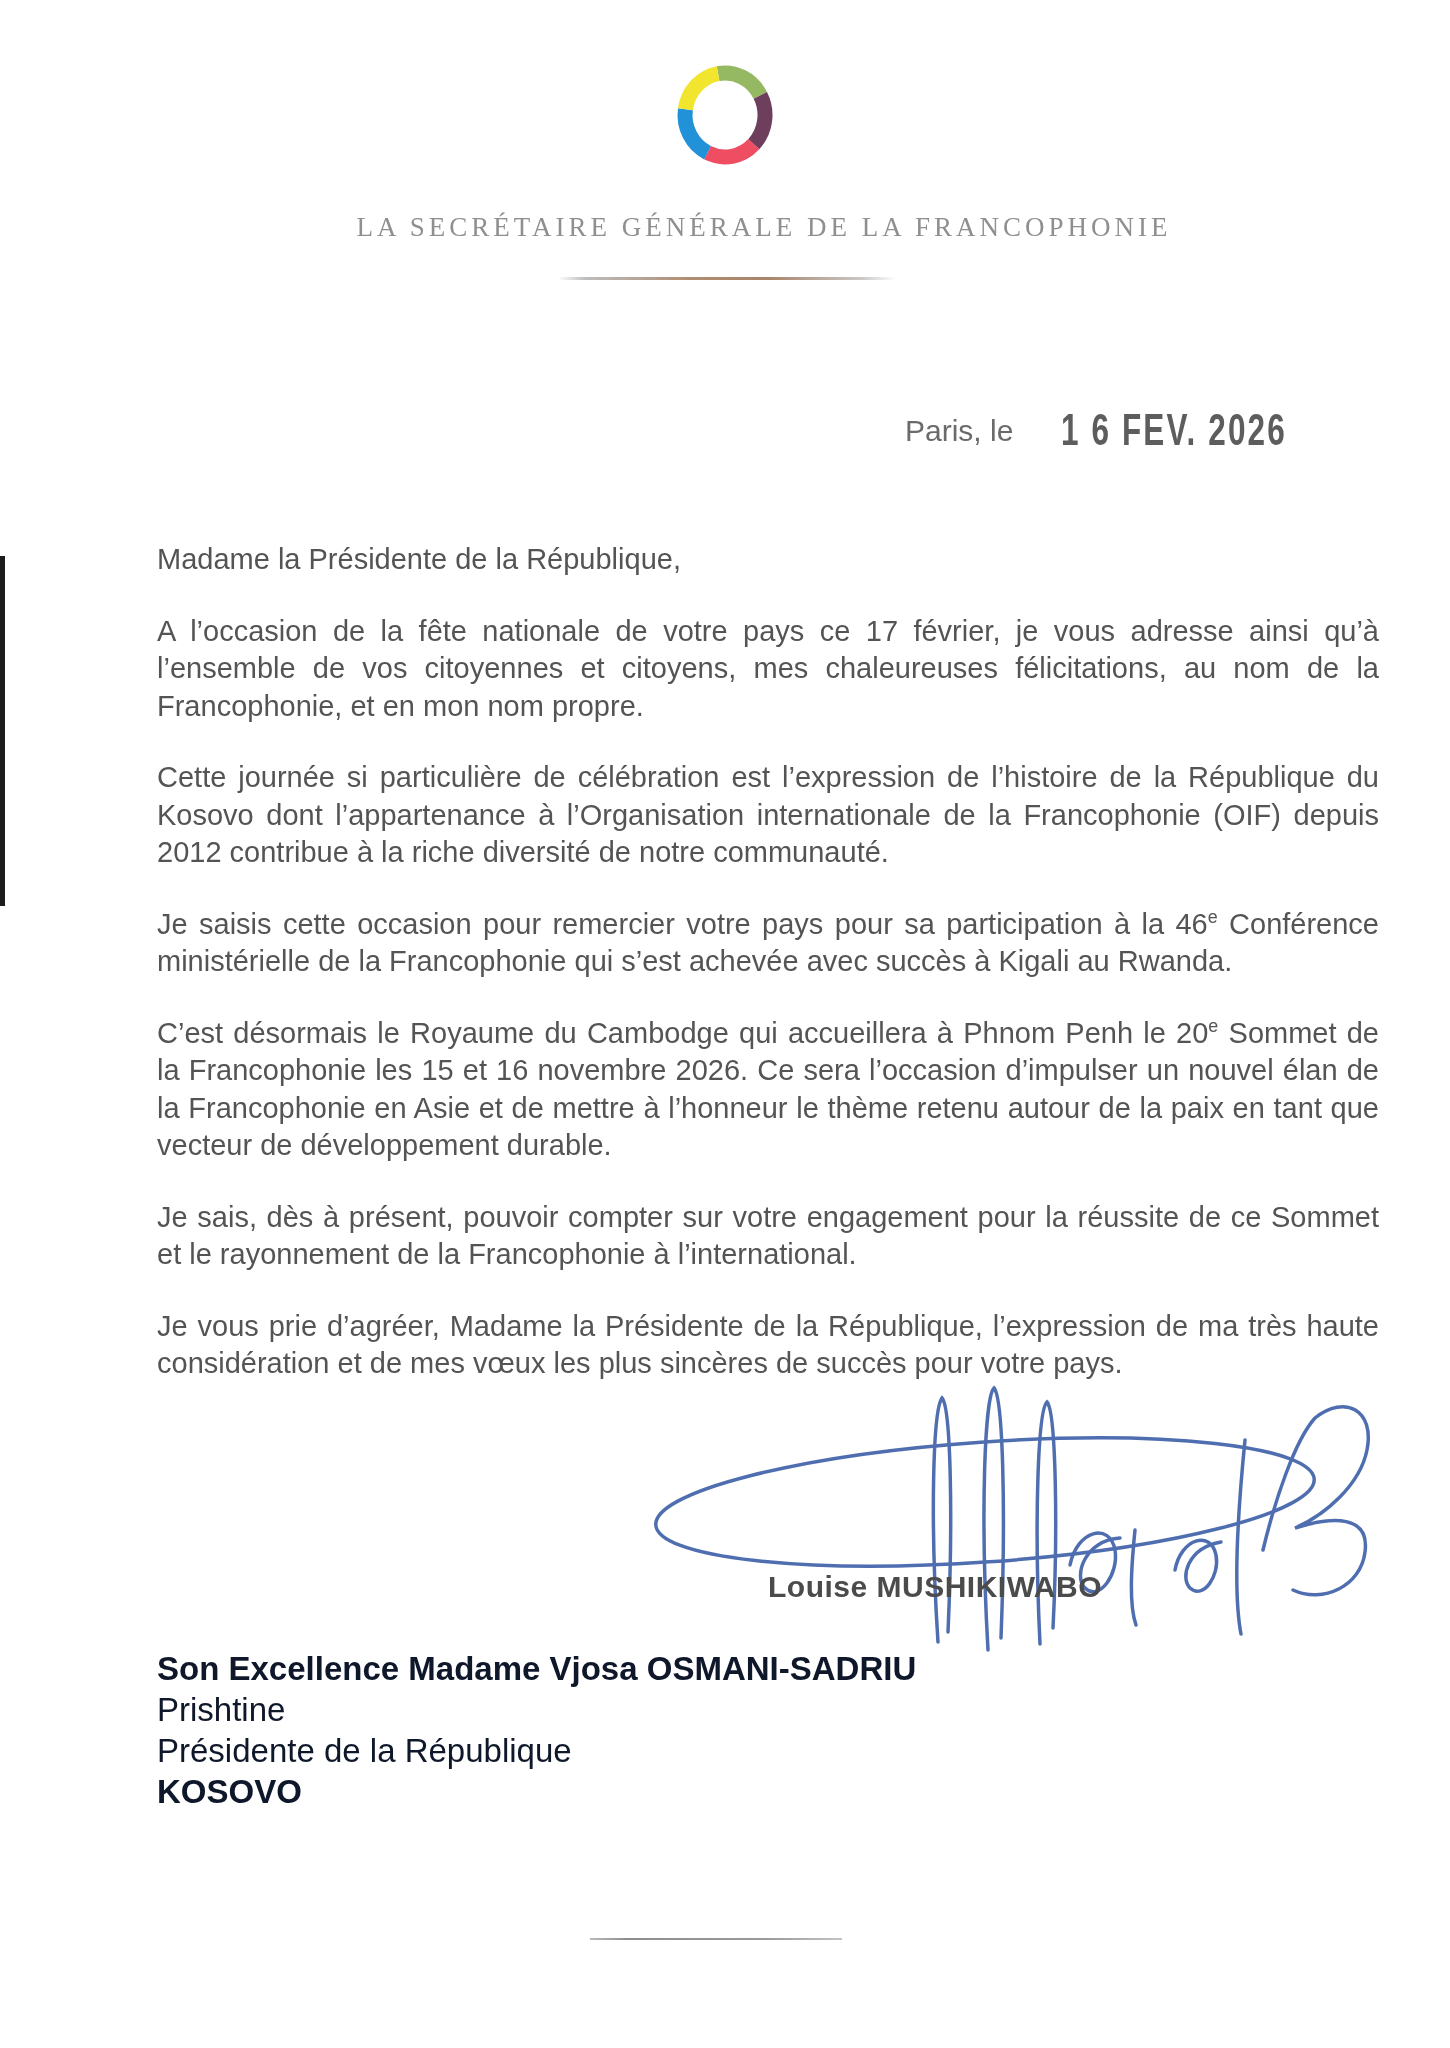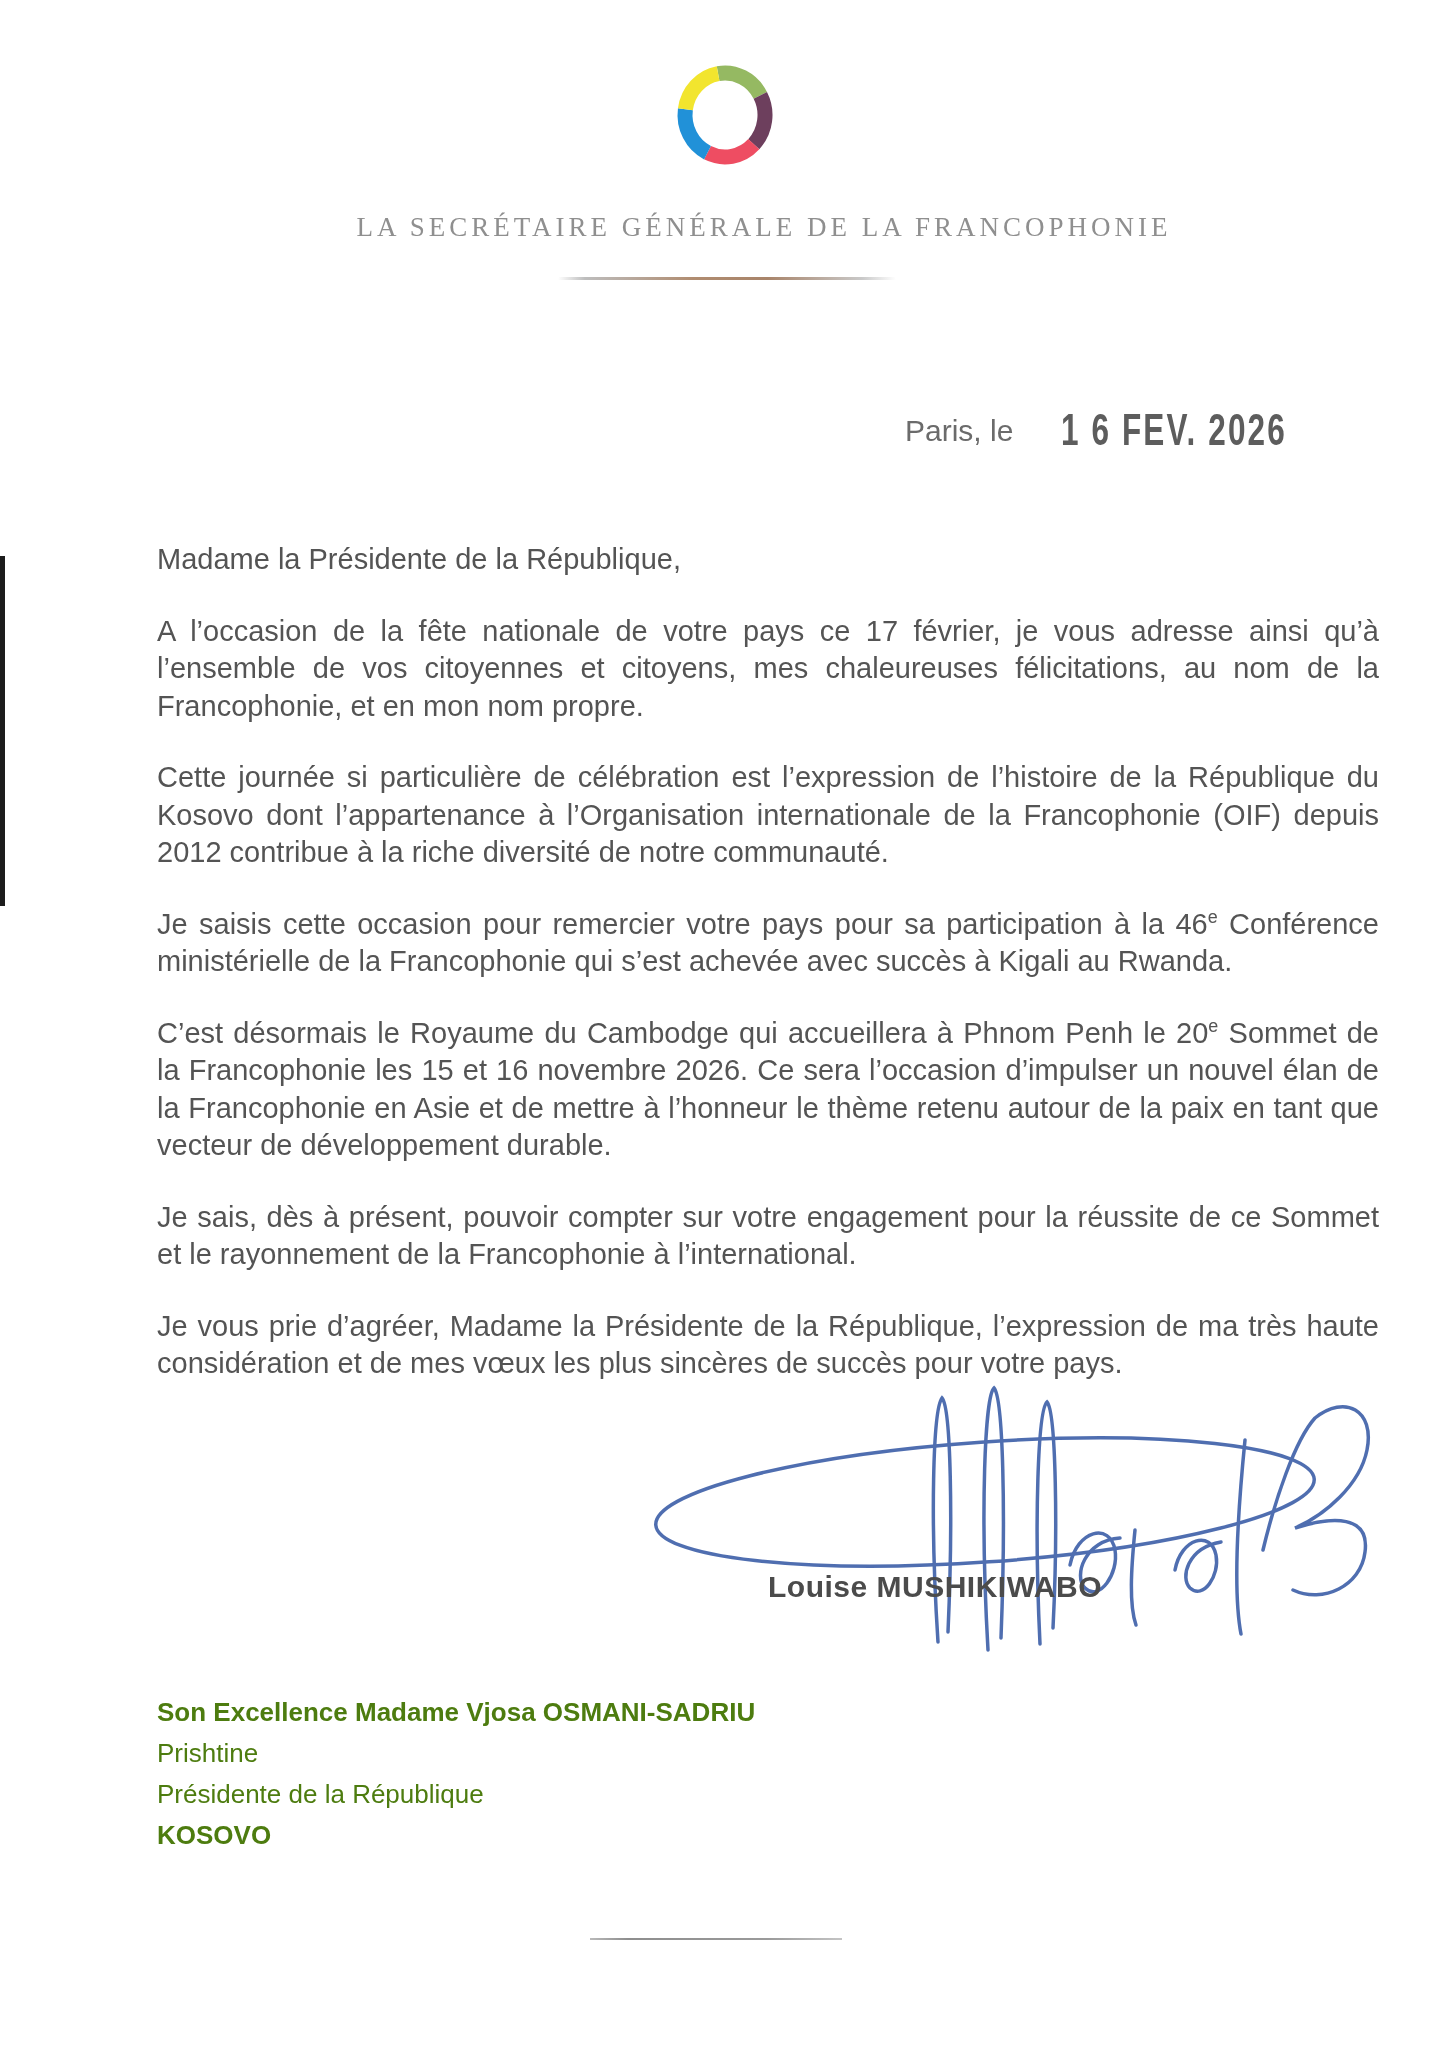--- a/index.html
+++ b/index.html
@@ -46,22 +46,22 @@
   .body-block p.salutation{text-align:left;}
   sup{font-size:0.62em;line-height:0;vertical-align:super;}
   
   .sig-svg{position:absolute;left:615px;top:1380px;}
   .sig-name{
     position:absolute;left:768px;top:1570px;
     font-size:30px;font-weight:bold;color:#4b4b4b;letter-spacing:0.5px;
   }
   
   .recipient{
-    position:absolute;left:157px;top:1692px;
-    font-size:26px;line-height:41px;color:#4d7c0f;
+    position:absolute;left:157px;top:1648px;
+    font-size:33px;line-height:41px;color:#0f172a;
   }
   .recipient .bold{font-weight:bold;}
   
   .footer-rule{
     position:absolute;top:1938px;left:590px;width:252px;height:2px;
     background:linear-gradient(90deg,#b9b9b9 0%, #8e8e8e 15%, #9a9a9a 70%, #c4c4c4 100%);
   }
   .footer-text{
     position:absolute;top:1966px;left:0;width:100%;
     text-align:center;

